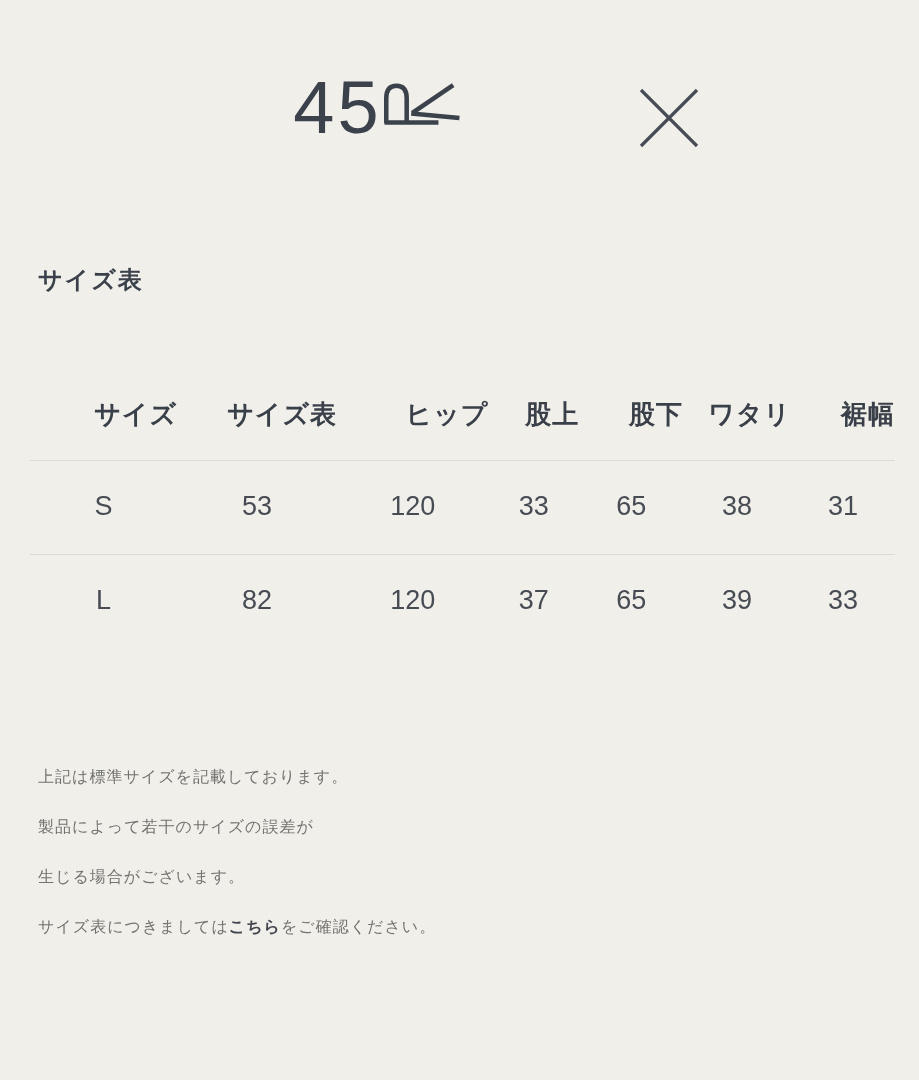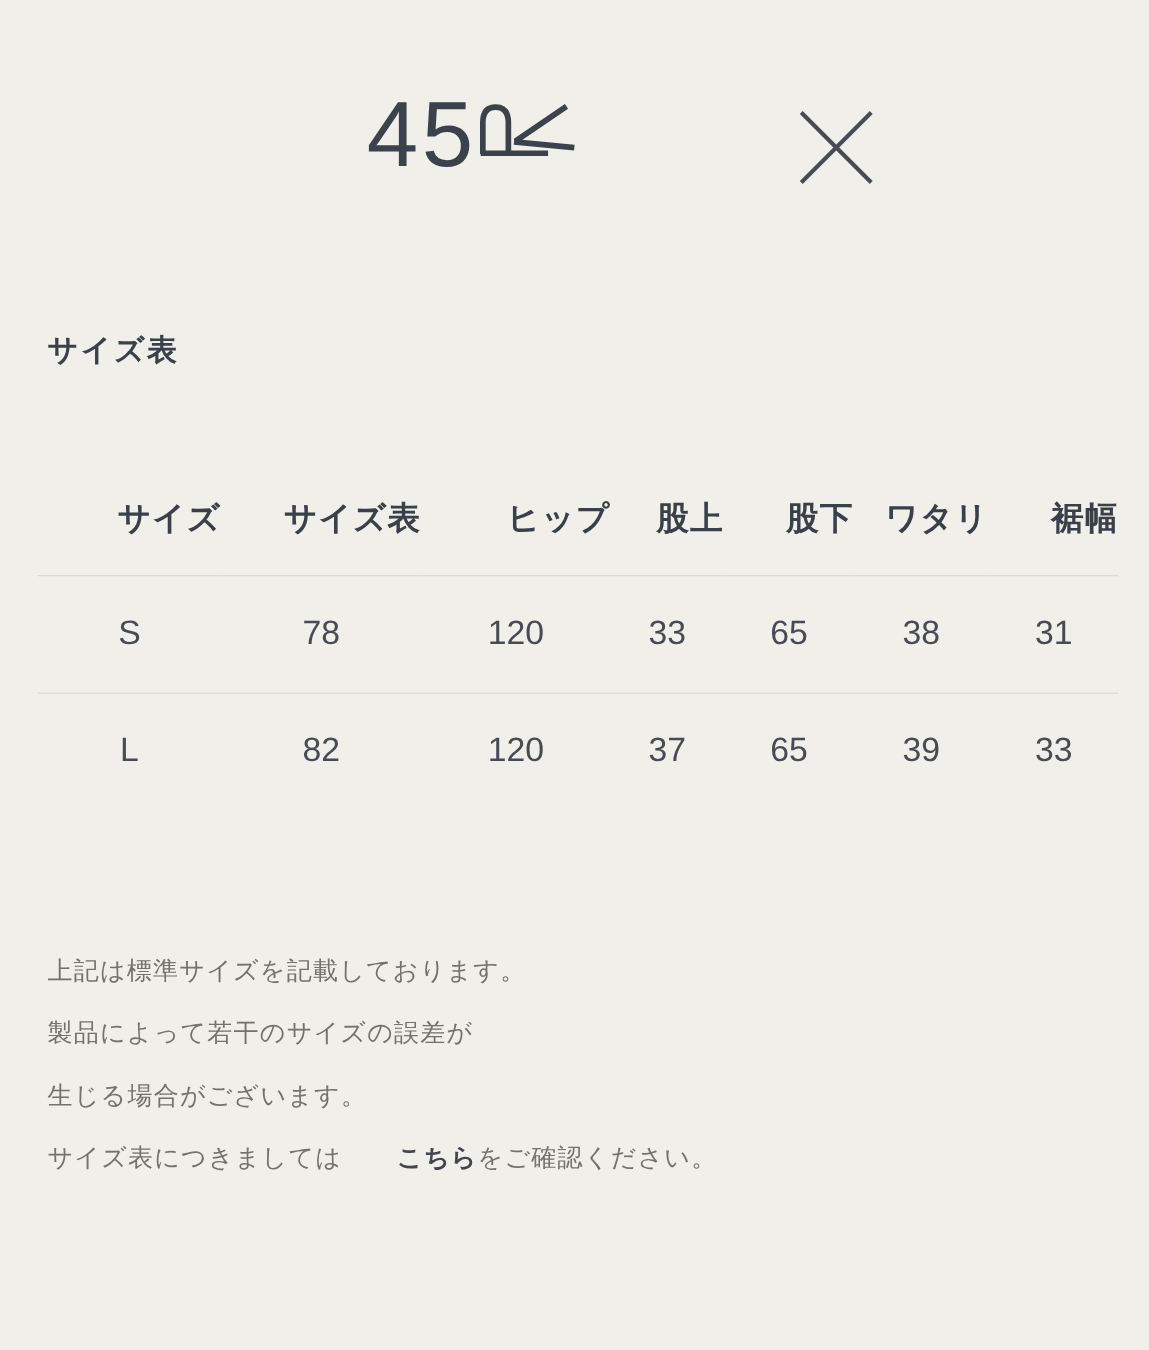--- a/index.html
+++ b/index.html
@@ -67,32 +67,31 @@
     font-weight: 400;
     color: #474c54;
     text-align: center;
     padding: 30px 0 32px 0;
   }
   .size-table tbody tr:first-child td { border-bottom: 1px solid #dcdad2; }
 
   
   .notes {
     margin: 104px 0 0 38px;
-    font-size: 20px;
+    font-size: 16px;
     line-height: 50px;
     letter-spacing: 1px;
     color: #72726e;
   }
   .notes p { margin: 0; }
   .notes .link {
     font-weight: 700;
     color: #42464e;
     text-decoration: none;
     cursor: pointer;
-    margin-left: 44px;
   }
 </style>
 </head>
 <body>
 
 <div class="modal">
 
   <div class="modal-header">
     <div class="brand-logo">
       <span class="brand-digits">45</span>
@@ -134,21 +133,21 @@
         <th>ヒップ</th>
         <th>股上</th>
         <th>股下</th>
         <th>ワタリ</th>
         <th>裾幅</th>
       </tr>
     </thead>
     <tbody>
       <tr>
         <td>S</td>
-        <td>78</td>
+        <td>53</td>
         <td>120</td>
         <td>33</td>
         <td>65</td>
         <td>38</td>
         <td>31</td>
       </tr>
       <tr>
         <td>L</td>
         <td>82</td>
         <td>120</td>

